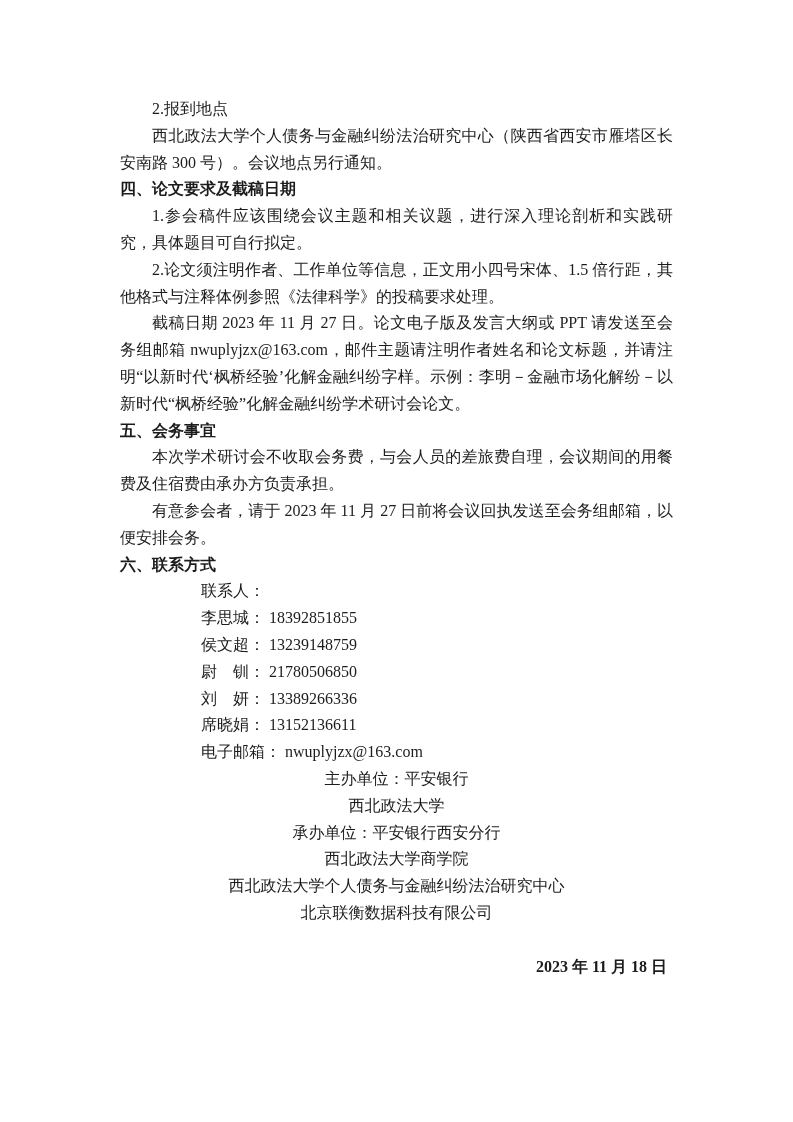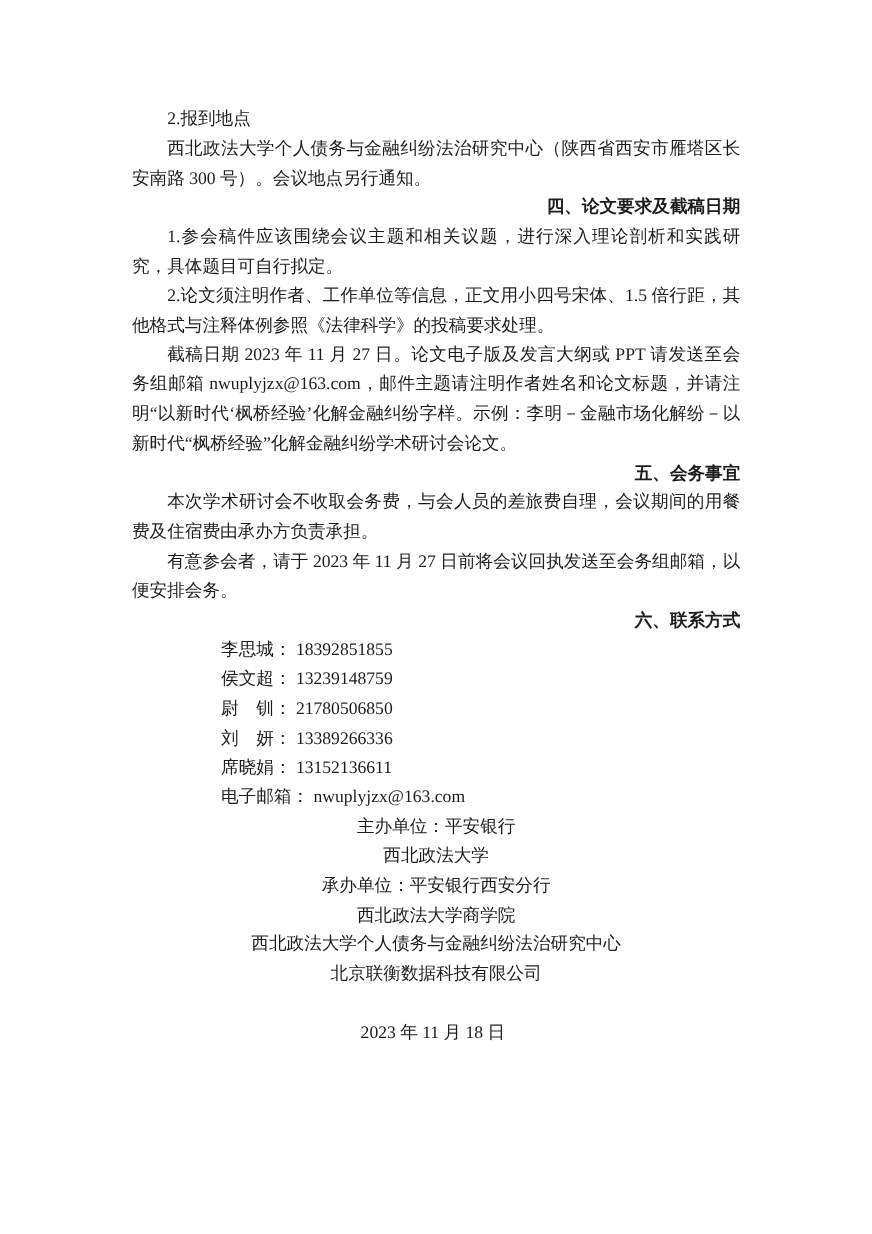--- a/index.html
+++ b/index.html
@@ -28,37 +28,38 @@
     margin: 0;
   }
   .para {
     text-align: justify;
     text-indent: 32px;
   }
   .heading {
     font-family: "Liberation Sans", "DejaVu Sans", sans-serif;
     font-weight: bold;
     text-indent: 0;
-    text-align: right;
+    text-align: left;
   }
   .contact-block {
     padding-left: 81px;
   }
   .contact-line .value {
     margin-left: 4px;
   }
   .org-block p {
     text-align: center;
   }
   .spacer-line {
     height: 26.8px;
   }
   .date-line {
-    text-align: center;
+    text-align: right;
     padding-right: 6px;
+    font-weight: bold;
   }
 </style>
 </head>
 <body>
 
 <div class="page">
   <div class="content">
 
     <p class="para">2.报到地点</p>
     <p class="para">西北政法大学个人债务与金融纠纷法治研究中心（陕西省西安市雁塔区长安南路 300 号）。会议地点另行通知。</p>
@@ -68,20 +69,23 @@
     <p class="para">2.论文须注明作者、工作单位等信息，正文用小四号宋体、1.5 倍行距，其他格式与注释体例参照《法律科学》的投稿要求处理。</p>
     <p class="para">截稿日期 2023 年 11 月 27 日。论文电子版及发言大纲或 PPT 请发送至会务组邮箱 nwuplyjzx@163.com，邮件主题请注明作者姓名和论文标题，并请注明“以新时代‘枫桥经验’化解金融纠纷字样。示例：李明－金融市场化解纷－以新时代“枫桥经验”化解金融纠纷学术研讨会论文。</p>
 
     <p class="heading">五、会务事宜</p>
     <p class="para">本次学术研讨会不收取会务费，与会人员的差旅费自理，会议期间的用餐费及住宿费由承办方负责承担。</p>
     <p class="para">有意参会者，请于 2023 年 11 月 27 日前将会议回执发送至会务组邮箱，以便安排会务。</p>
 
     <p class="heading">六、联系方式</p>
 
     <div class="contact-block">
+      <p class="contact-line">
+        <span>联系人：</span>
+      </p>
       <p class="contact-line">
         <span class="label">李思城：</span><span class="value">18392851855</span>
       </p>
       <p class="contact-line">
         <span class="label">侯文超：</span><span class="value">13239148759</span>
       </p>
       <p class="contact-line">
         <span class="label">尉　钏：</span><span class="value">21780506850</span>
       </p>
       <p class="contact-line">

